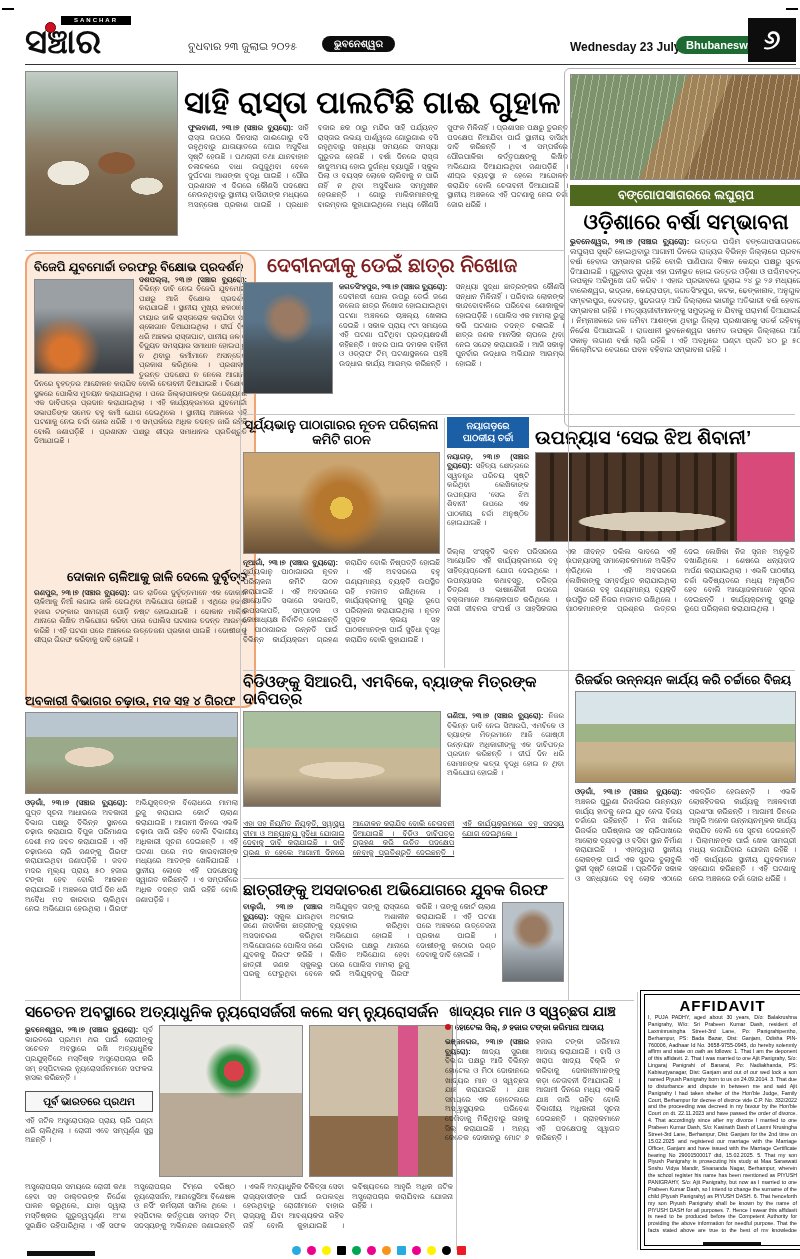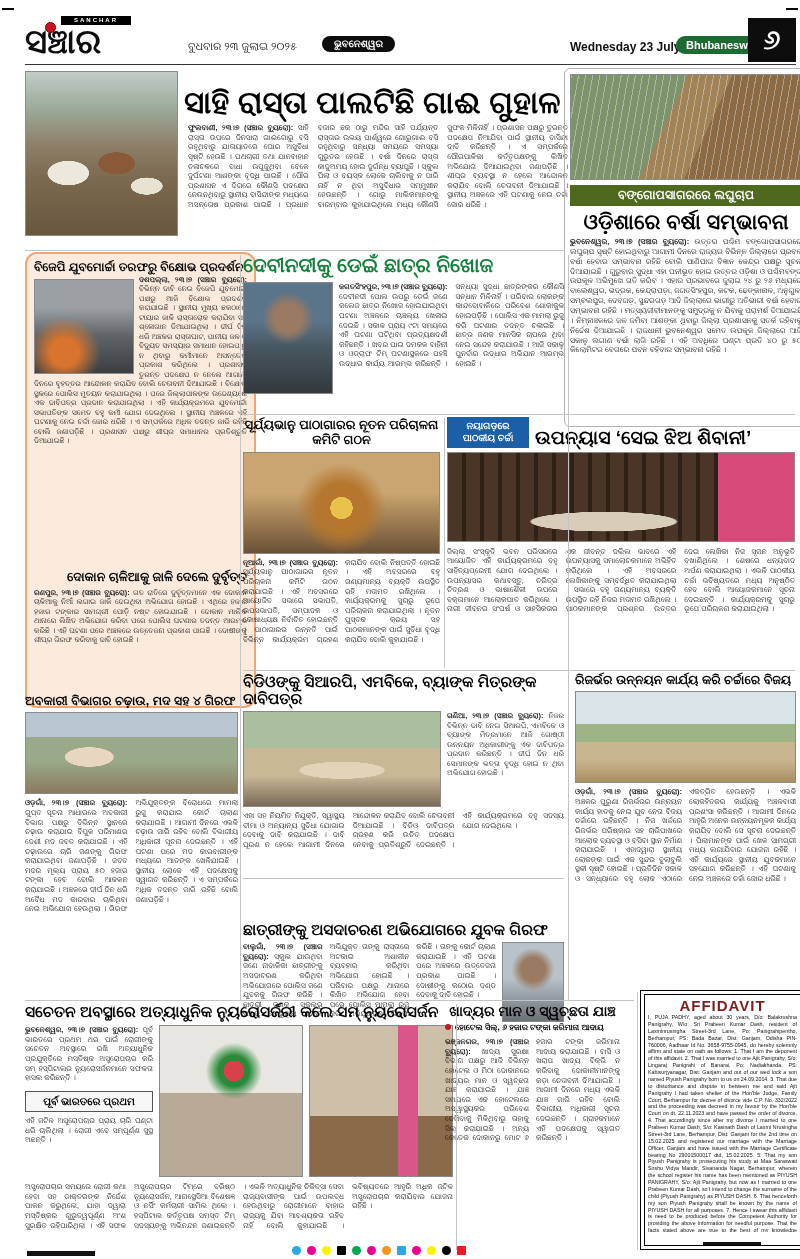--- a/index.html
+++ b/index.html
@@ -55,21 +55,21 @@
   .shopfire-head{font-size:12.5px;font-weight:800;margin:0 0 3px;text-align:right;color:#000;}
   .shopfire-body{height:92px;font-size:7.3px;}
   .excise-art{position:absolute;left:25px;top:694px;width:213px;}
   .excise-head{font-size:12.5px;font-weight:800;line-height:1.15;color:#000;}
   .excise-photo{width:213px;height:82px;margin:4px 0;
     background:radial-gradient(ellipse 40px 16px at 30% 55%, #e8d6c0 0 60%, transparent 62%),
                linear-gradient(180deg,#b9c6cf 0 30%,#9aa98a 30% 60%,#8b7a5e 100%);}
   .excise-body{height:200px;column-count:2;column-gap:8px;}
   
   .river-art{position:absolute;left:243px;top:254px;width:321px;}
-  .river-head{font-size:20px;font-weight:800;color:#15803d;}
+  .river-head{font-size:20px;font-weight:800;color:#7f1d1d;margin-left:24px;}
   .river-row{display:flex;gap:6px;margin-top:5px;}
   .river-photo{width:90px;height:112px;flex:0 0 auto;
     background:radial-gradient(circle at 50% 32%, #9a7a62 0 16%, transparent 30%),
                linear-gradient(180deg,#5a748a 0 35%,#47555e 60%,#33393d 100%);}
   .river-body{flex:1;height:112px;column-count:2;column-gap:8px;}
   .library-art{position:absolute;left:243px;top:417px;width:197px;}
   .library-head{font-size:12.8px;font-weight:800;text-align:center;line-height:1.2;color:#000;}
   .library-photo{width:197px;height:102px;margin:4px 0;
     background:radial-gradient(circle at 50% 55%, #e8c24a 0 10%, #b5762e 10% 22%, transparent 40%),
                linear-gradient(180deg,#caa571 0 40%,#9a7a50 70%,#6a5136 100%);}
@@ -87,37 +87,37 @@
       linear-gradient(90deg, transparent 0 78%, #d84a7a 78% 100%),
       repeating-linear-gradient(90deg,#4a3526 0 14px,#2e2015 14px 18px);}
   .novel-bottom{margin-top:5px;height:118px;column-count:3;column-gap:8px;}
   .bdo-art{position:absolute;left:243px;top:673px;width:321px;}
   .bdo-head{font-size:15.5px;font-weight:800;line-height:1.1;color:#000;}
   .bdo-row{display:flex;gap:6px;margin-top:4px;}
   .bdo-photo{flex:0 0 198px;height:96px;
     background:radial-gradient(ellipse 70px 14px at 50% 62%, #e3d3b8 0 60%, transparent 62%),
                linear-gradient(180deg,#aabf9d 0 38%,#c9b896 38% 68%,#7a6a57 100%);}
   .bdo-side{flex:1;height:96px;font-size:7.3px;}
-  .bdo-bottom{margin-top:4px;height:74px;column-count:3;column-gap:8px;}
-  .student-art{position:absolute;left:243px;top:881px;width:321px;margin-top:40px;}
+  .bdo-bottom{margin-top:12px;height:74px;column-count:3;column-gap:8px;text-decoration:underline;}
+  .student-art{position:absolute;left:243px;top:881px;width:321px;}
   .student-head{font-size:15.5px;font-weight:800;line-height:1.1;color:#000;}
   .student-row{display:flex;gap:6px;margin-top:4px;}
   .student-body{flex:1;height:88px;column-count:3;column-gap:7px;}
   .student-photo{flex:0 0 62px;height:80px;
     background:radial-gradient(circle at 50% 34%, #9a7a60 0 20%, transparent 36%),
                linear-gradient(180deg,#b9c2c9 0 45%,#6a7076 100%);}
   
   .resv-art{position:absolute;left:575px;top:673px;width:221px;}
   .resv-head{font-size:12.5px;font-weight:800;line-height:1.15;color:#000;}
   .resv-photo{width:221px;height:92px;margin:4px 0;
     background:linear-gradient(180deg,#d9e4e8 0 35%,#9fb486 35% 55%,#c9b690 55% 75%,#a98f62 100%);}
   .resv-body{height:200px;column-count:2;column-gap:7px;}
   .affi-box{position:absolute;left:640px;top:990px;width:157px;height:252px;border:1.5px solid #000;padding:3px;background:#fff;}
   .affi-inner{border:1px solid #000;height:100%;box-sizing:border-box;padding:2px 3px;}
-  .affi-title{font-size:15px;font-weight:800;text-align:center;letter-spacing:1px;color:#7f1d1d;}
+  .affi-title{font-size:15px;font-weight:800;text-align:center;letter-spacing:1px;color:#000000;}
   .affi-body{font-size:5.3px;line-height:1.3;text-align:justify;overflow:hidden;height:218px;color:#111;}
   
   .neuro-art{position:absolute;left:25px;top:1003px;width:428px;}
   .neuro-head{font-size:15.5px;font-weight:800;line-height:1.1;color:#000;}
   .neuro-row{display:flex;gap:6px;margin-top:5px;}
   .neuro-left{flex:0 0 128px;height:152px;font-size:7.3px;overflow:hidden;}
   .neuro-sub{border:1px solid #555;background:#f7f7f7;font-size:10.5px;font-weight:800;
              text-align:center;padding:3px 2px;margin:4px 0;color:#000;}
   .neuro-photo1{flex:0 0 144px;height:152px;
     background:radial-gradient(circle at 52% 30%, #d8404a 0 8%, #2a8a3a 8% 12%, transparent 22%),
@@ -220,20 +220,24 @@
 
   <div class="novel-art">
     <div class="novel-hdr">
       <div class="novel-tag">
         <div>ନୟାଗଡ଼ରେ</div>
         <div>ପାଠକୀୟ ଚର୍ଚ୍ଚା</div>
       </div>
       <div class="novel-head">ଉପନ୍ୟାସ ‘ସେଇ ଝିଅ ଶିବାନୀ’</div>
     </div>
     <div class="novel-mid">
+      <div class="novel-left jbody">
+        <span class="dateline">ନୟାଗଡ଼, ୨୩।୭ (ସଞ୍ଚାର ବ୍ୟୁରୋ):</span>
+        <span>ସହିତ୍ୟ କ୍ଷେତ୍ରରେ ସ୍ୱତନ୍ତ୍ର ପରିଚୟ ସୃଷ୍ଟି କରିଥିବା ଲେଖିକାଙ୍କ ଉପନ୍ୟାସ ‘ସେଇ ଝିଅ ଶିବାନୀ’ ଉପରେ ଏକ ପାଠକୀୟ ଚର୍ଚ୍ଚା ଅନୁଷ୍ଠିତ ହୋଇଯାଇଛି ।</span>
+      </div>
       <div class="novel-photo photo"></div>
     </div>
     <div class="novel-bottom jbody">ଜିଲ୍ଲା ସଂସ୍କୃତି ଭବନ ପରିସରରେ ଆୟୋଜିତ ଏହି କାର୍ଯ୍ୟକ୍ରମରେ ବହୁ ସାହିତ୍ୟପ୍ରେମୀ ଯୋଗ ଦେଇଥିଲେ । ଉପନ୍ୟାସର କଥାବସ୍ତୁ, ଚରିତ୍ର ଚିତ୍ରଣ ଓ ଭାଷାଶୈଳୀ ଉପରେ ବକ୍ତାମାନେ ଆଲୋକପାତ କରିଥିଲେ । ନାରୀ ଜୀବନର ସଂଘର୍ଷ ଓ ସାହସିକତାର ଏକ ଜୀବନ୍ତ ଦଲିଲ ଭାବରେ ଏହି ଉପନ୍ୟାସକୁ ସମାଲୋଚକମାନେ ଅଭିହିତ କରିଥିଲେ । ଏହି ଅବସରରେ ଲେଖିକାଙ୍କୁ ସମ୍ବର୍ଦ୍ଧିତ କରାଯାଇଥିଲା । ସଭାରେ ବହୁ ଗଣ୍ୟମାନ୍ୟ ବ୍ୟକ୍ତି ଉପସ୍ଥିତ ରହି ନିଜର ମତାମତ ରଖିଥିଲେ । ପାଠକମାନଙ୍କ ପ୍ରଶ୍ନର ଉତ୍ତର ଦେଇ ଲେଖିକା ନିଜ ସୃଜନ ଅନୁଭୂତି ବଖାଣିଥିଲେ । ଶେଷରେ ଧନ୍ୟବାଦ ଅର୍ପଣ କରାଯାଇଥିଲା । ଏଭଳି ପାଠକୀୟ ଚର୍ଚ୍ଚା ଭବିଷ୍ୟତରେ ମଧ୍ୟ ଅନୁଷ୍ଠିତ ହେବ ବୋଲି ଆୟୋଜକମାନେ ସୂଚନା ଦେଇଛନ୍ତି । କାର୍ଯ୍ୟକ୍ରମକୁ ସୁଚାରୁ ରୂପେ ପରିଚାଳନା କରାଯାଇଥିଲା ।</div>
   </div>
 
   <div class="bdo-art">
     <div class="bdo-head">ବିଡିଓଙ୍କୁ ସିଆରପି, ଏମବିକେ, ବ୍ୟାଙ୍କ ମିତ୍ରଙ୍କ ଦାବିପତ୍ର</div>
     <div class="bdo-row">
       <div class="bdo-photo photo"></div>
       <div class="bdo-side jbody">

